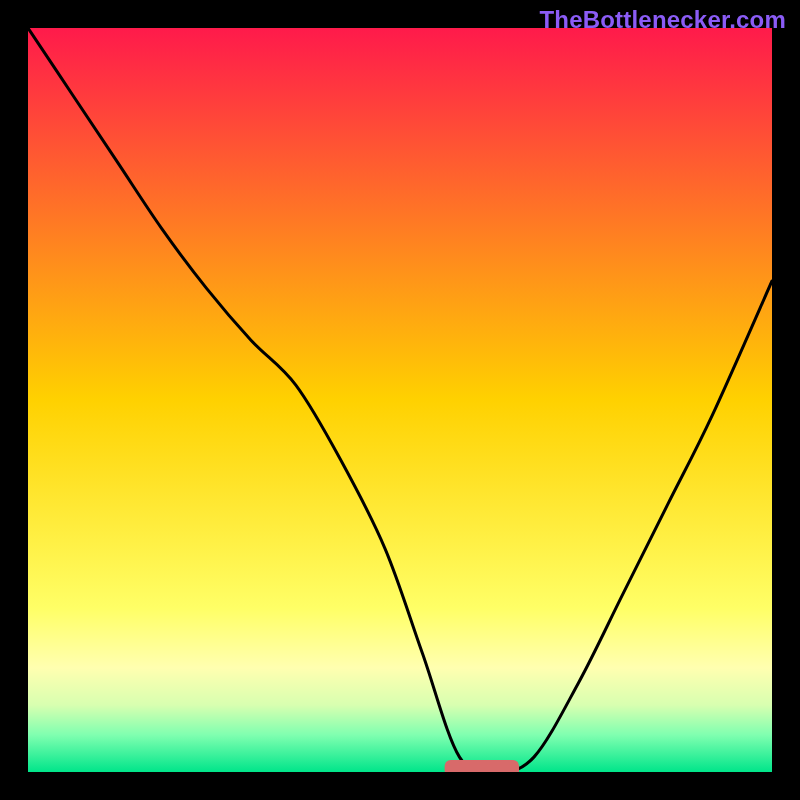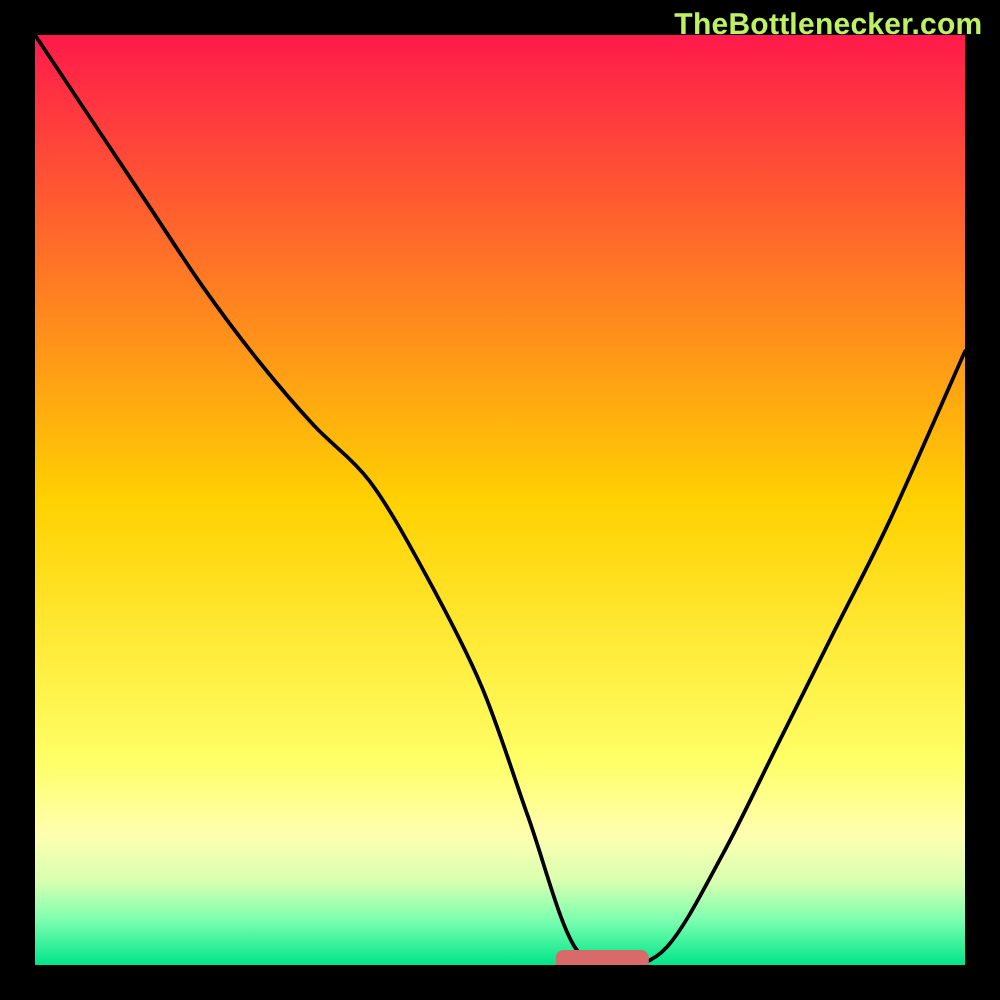--- a/index.html
+++ b/index.html
@@ -10,21 +10,21 @@
     background: #000;
     position: relative;
   }
   .watermark {
     position: absolute;
     top: 6px;
     right: 14px;
     font-family: Arial, Helvetica, sans-serif;
     font-size: 24px;
     font-weight: 600;
-    color: #bef264;
+    color: #8b5cf6;
     letter-spacing: 0.2px;
   }
   .plot {
     position: absolute;
     left: 28px;
     top: 28px;
     width: 744px;
     height: 744px;
   }
   .plot svg { display: block; }

